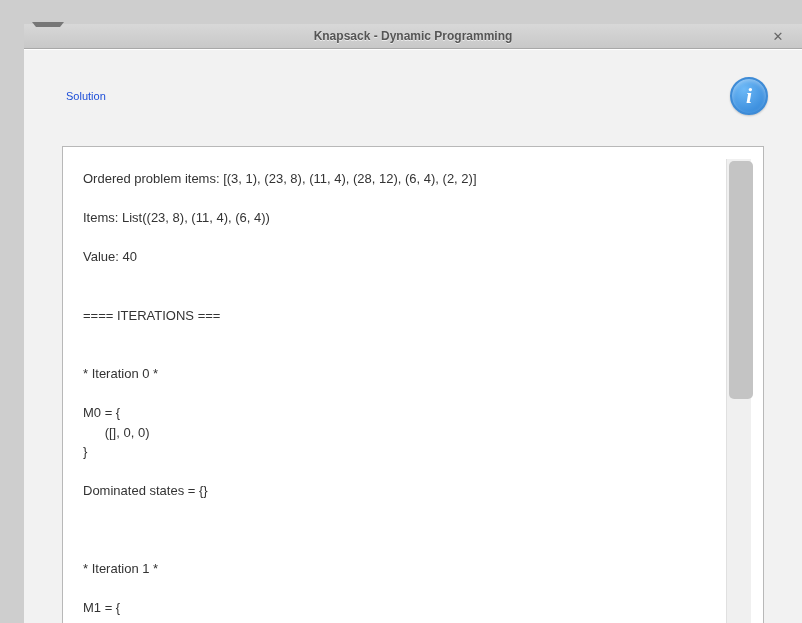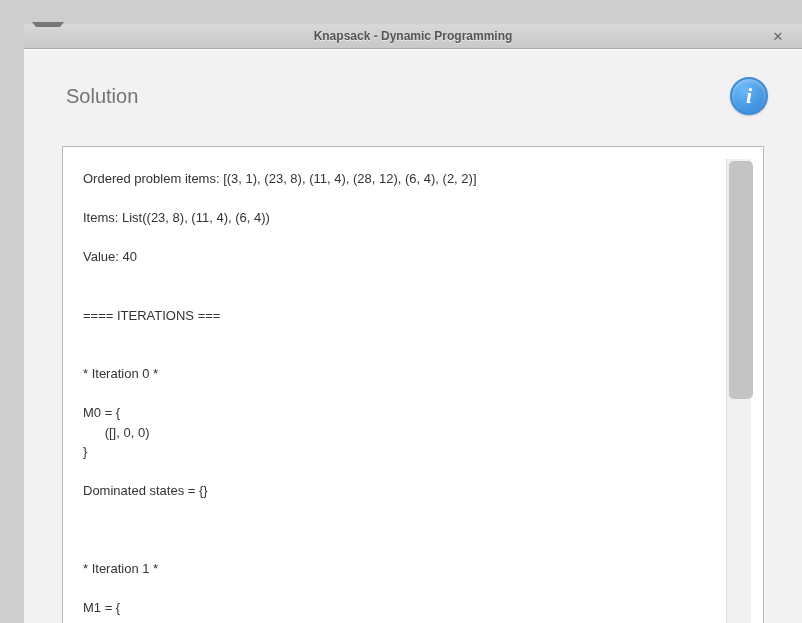--- a/index.html
+++ b/index.html
@@ -56,22 +56,22 @@
       border-top: 1px solid #fff;
     }
     .header-row {
       display: flex;
       align-items: center;
       justify-content: space-between;
       padding: 12px 18px 8px 18px;
       height: 64px;
     }
     .header-title {
-      font-size: 20px;
-      color: #737373;
+      font-size: 11px;
+      color: #1d4ed8;
     }
     .info-icon {
       width: 38px;
       height: 38px;
       border-radius: 50%;
       background: radial-gradient(circle at 35% 30%, #6db9f7, #2a7fd4);
       border: 2px solid #3e8bd6;
       display: flex;
       align-items: center;
       justify-content: center;

